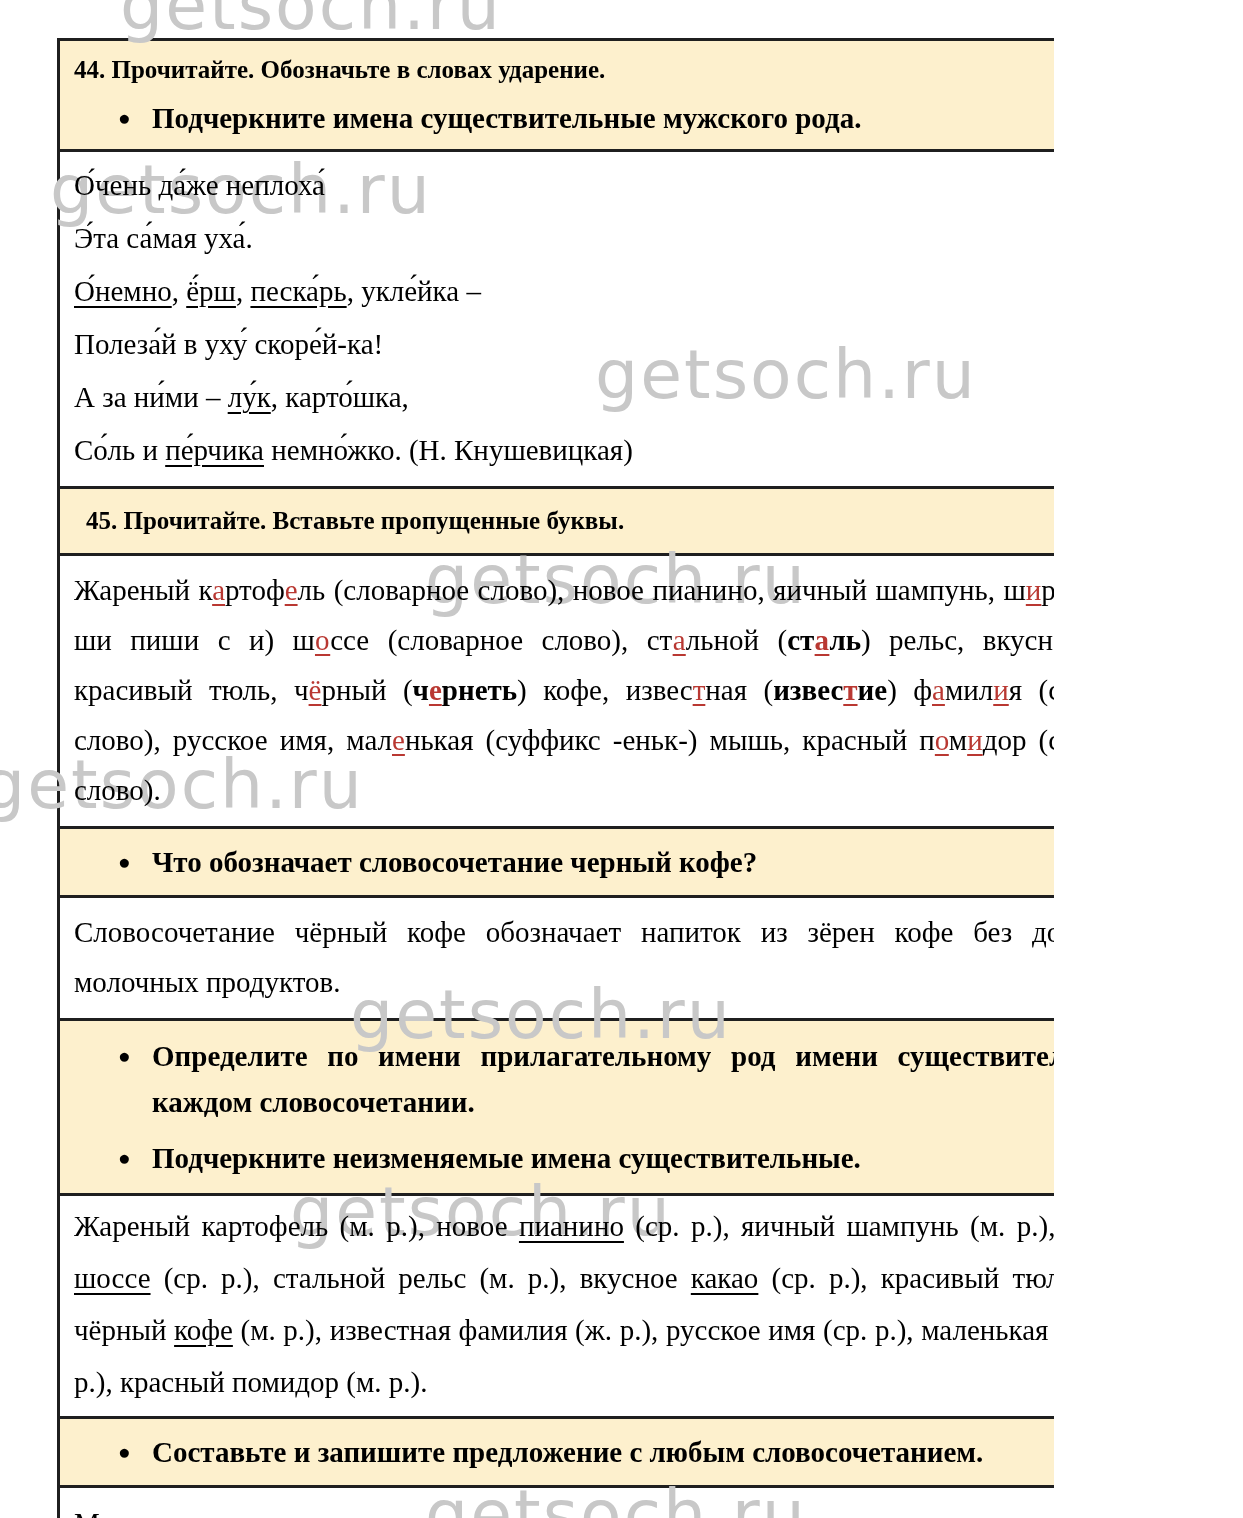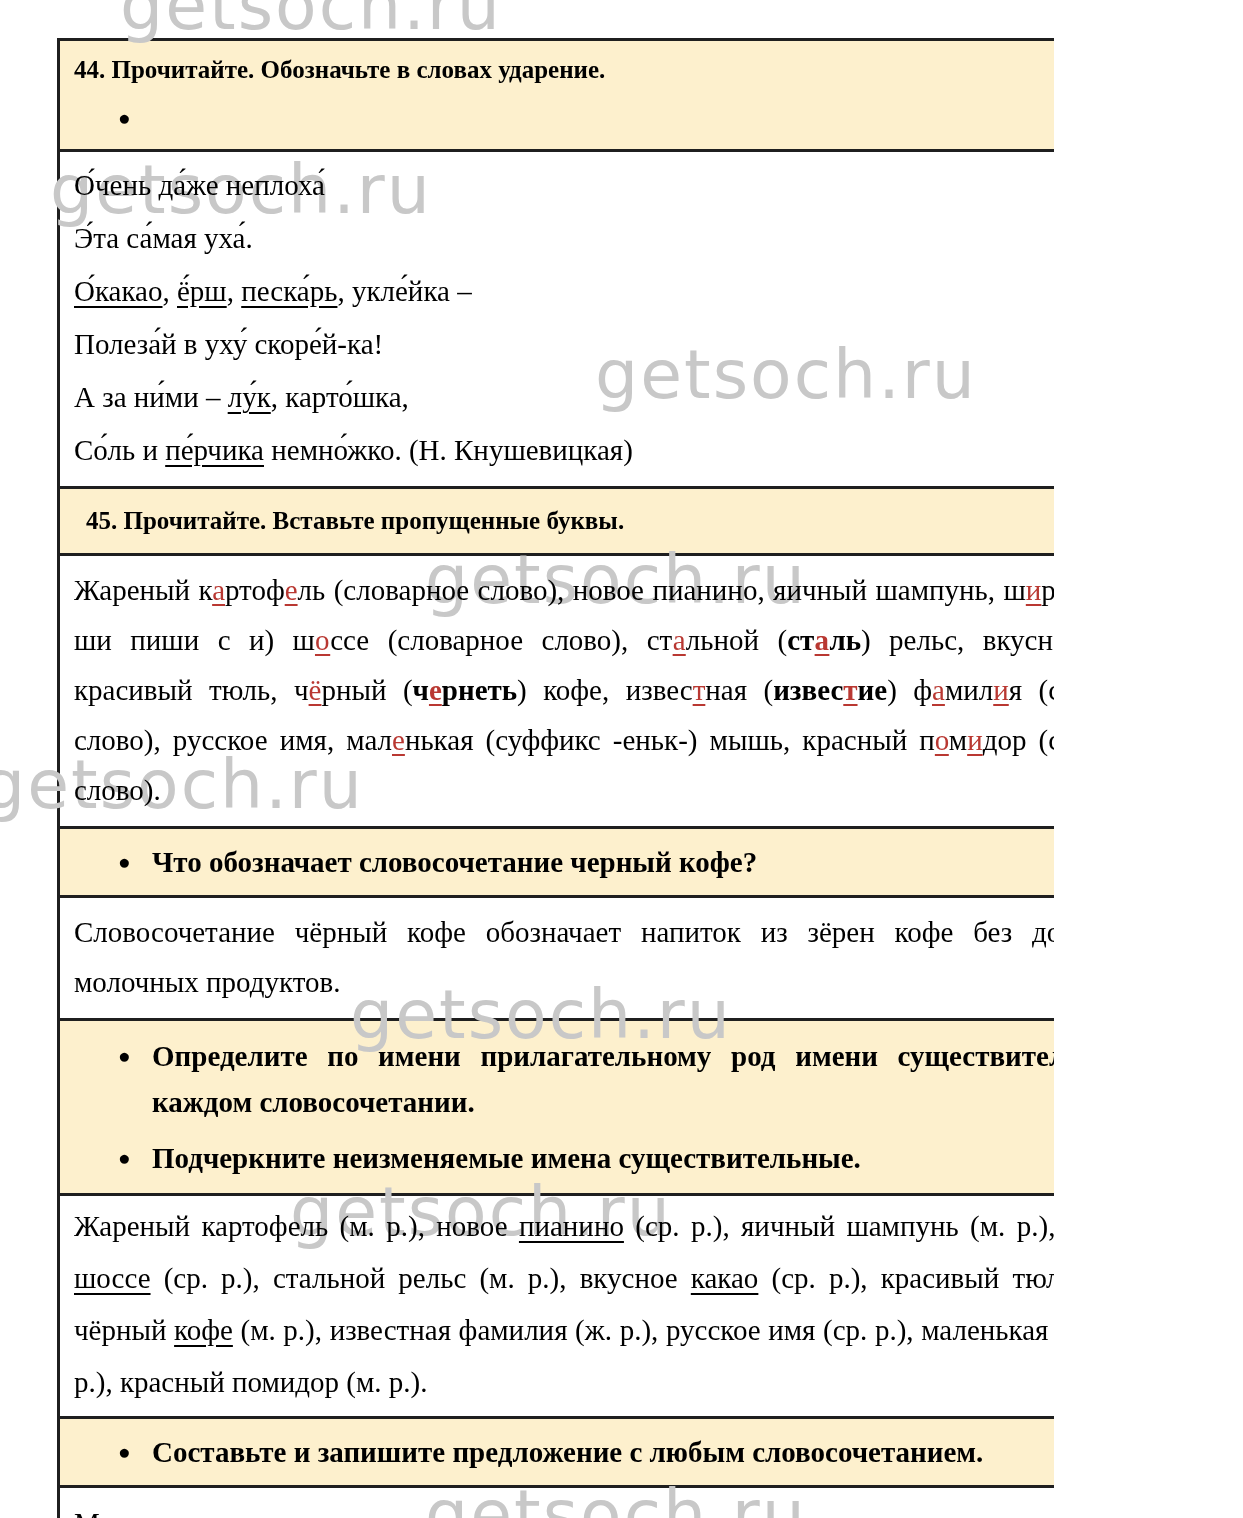--- a/index.html
+++ b/index.html
@@ -86,28 +86,29 @@
   <div class="watermark" style="left:350px;top:975px;">getsoch.ru</div>
   <div class="watermark" style="left:290px;top:1172px;">getsoch.ru</div>
   <div class="watermark" style="left:425px;top:1475px;">getsoch.ru</div>
 
   <div class="sheet">
 
     <div class="section cream">
       <div class="title-row txt">44. Прочитайте. Обозначьте в словах ударение.</div>
       <div class="bullet-row txt">
         <span class="bullet">●</span>
+        <span class="bullet-text">Подчеркните имена существительные мужского рода.</span>
       </div>
     </div>
 
     <div class="section">
       <div class="poem txt">
         <div class="poem-line"><span>О́чень да́же неплоха́</span></div>
         <div class="poem-line"><span>Э́та са́мая уха́.</span></div>
-        <div class="poem-line"><span class="ul">О́какао</span><span>, </span><span class="ul">ё́рш</span><span>, </span><span class="ul">песка́рь</span><span>, укле́йка –</span></div>
+        <div class="poem-line"><span class="ul">О́немно</span><span>, </span><span class="ul">ё́рш</span><span>, </span><span class="ul">песка́рь</span><span>, укле́йка –</span></div>
         <div class="poem-line"><span>Полеза́й в уху́ скоре́й-ка!</span></div>
         <div class="poem-line"><span>А за ни́ми – </span><span class="ul">лу́к</span><span>, карто́шка,</span></div>
         <div class="poem-line"><span>Со́ль и </span><span class="ul">пе́рчика</span><span> немно́жко. (Н. Кнушевицкая)</span></div>
       </div>
     </div>
 
     <div class="section cream">
       <div class="title-row only-title txt">45. Прочитайте. Вставьте пропущенные буквы.</div>
     </div>
 

